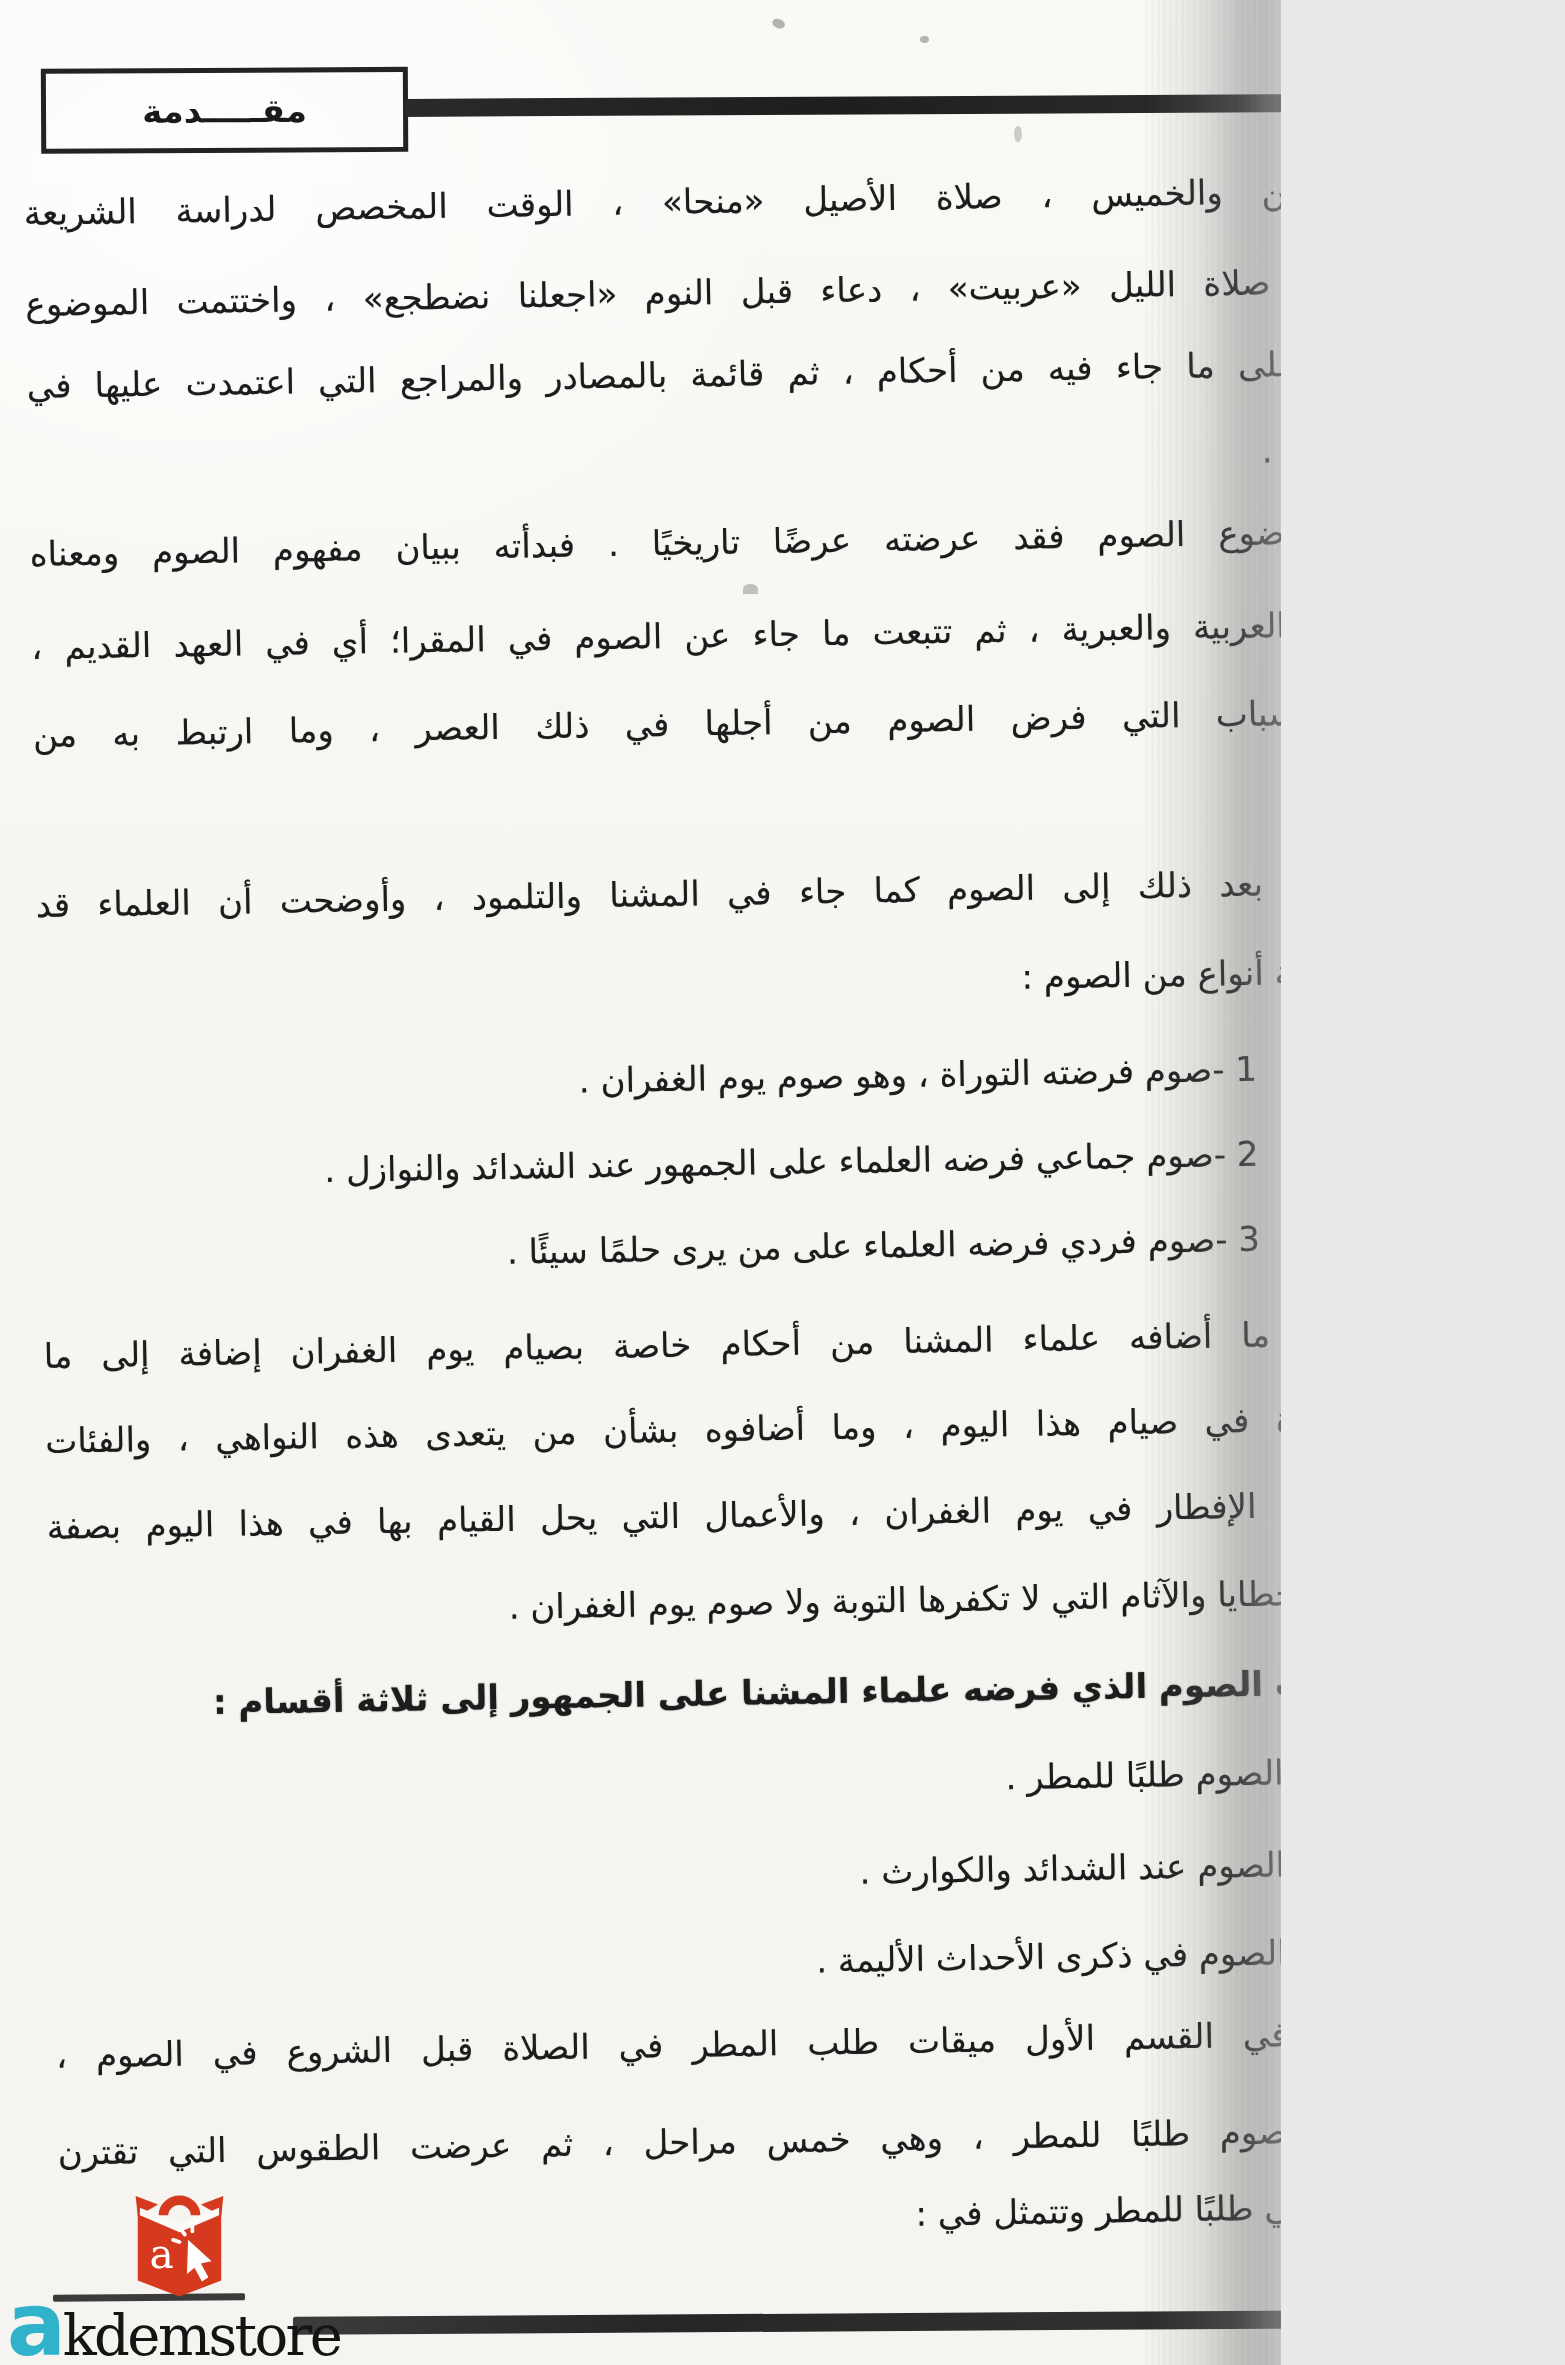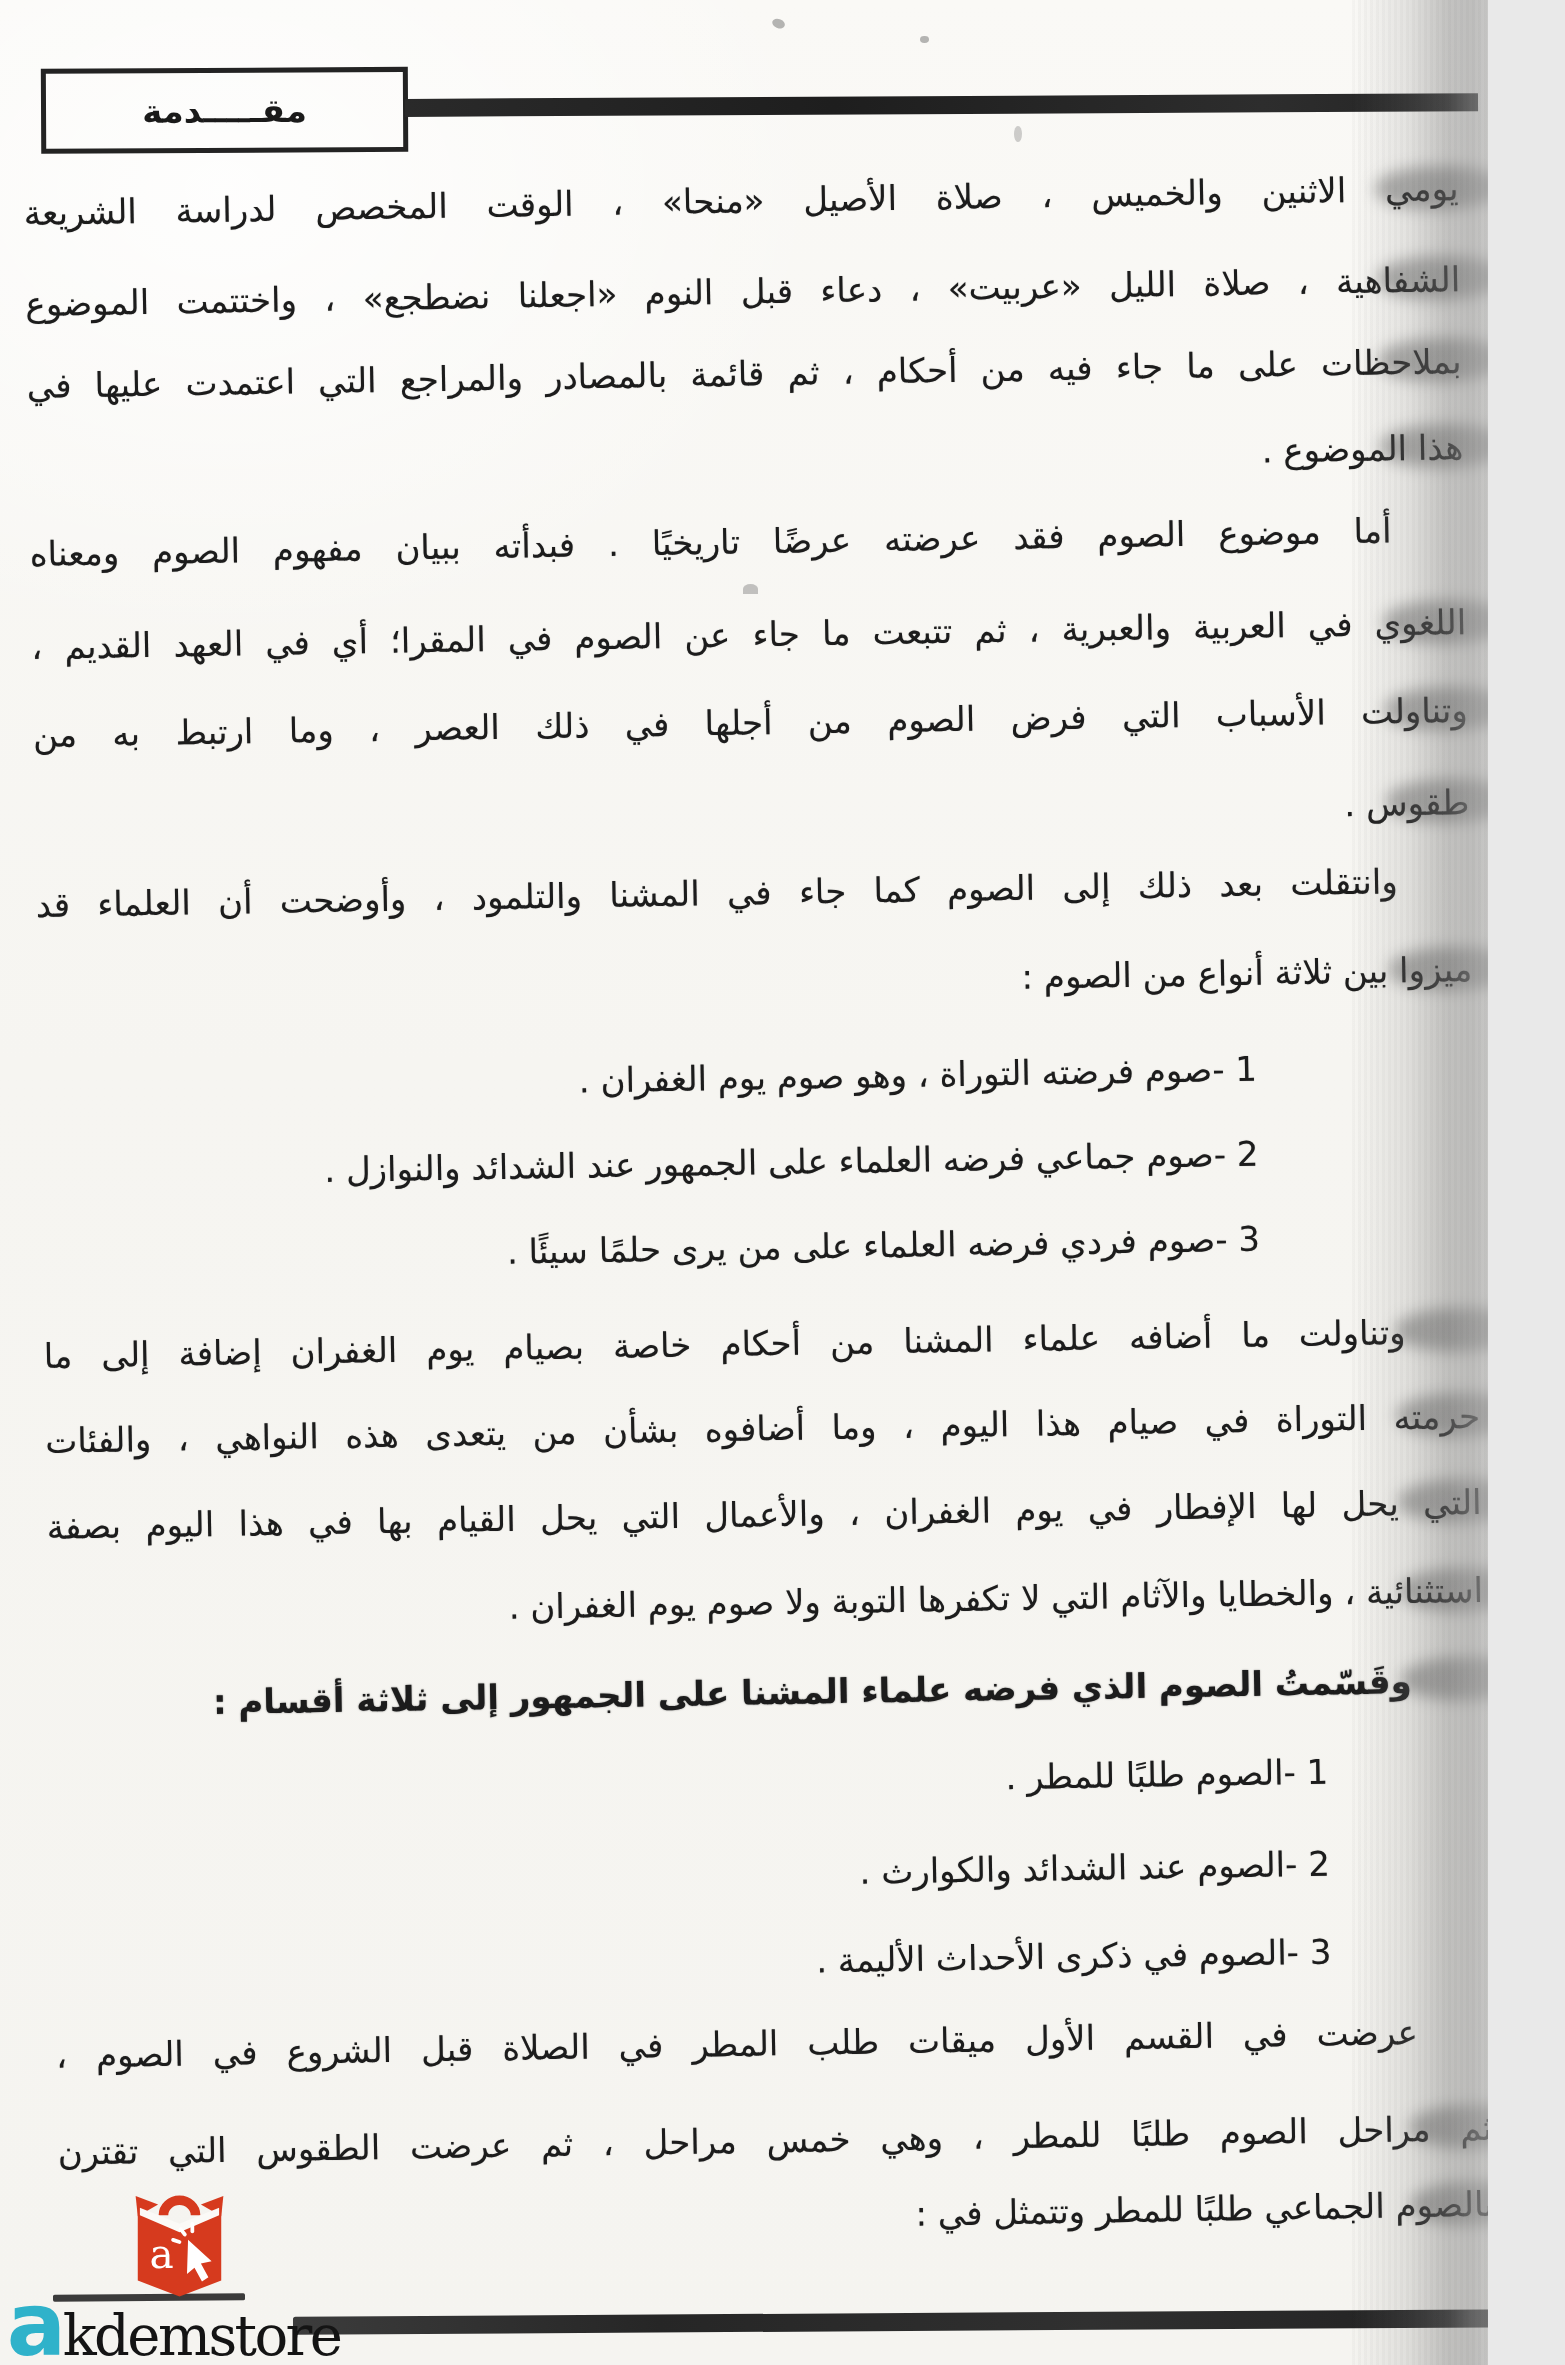--- a/index.html
+++ b/index.html
@@ -1,18 +1,18 @@
 <!DOCTYPE html>
 <html lang="ar" style="font-size:13.6px"><head>
 <meta charset="utf-8">
 <style>
   html,body{margin:0;padding:0;background:#e9e9e9;}
-  .page{position:relative;width:1482px;height:2366px;overflow:hidden;
+  .page{position:relative;width:1281px;height:2366px;overflow:hidden;
         background:linear-gradient(180deg,#faf9f6 0%,#f6f5f1 45%,#f5f4f0 100%);
-        font-family:"DejaVu Sans",sans-serif;padding-left:6px;}
+        font-family:"DejaVu Sans",sans-serif;}
   .page::before{content:"";position:absolute;inset:0;
         background:radial-gradient(1021px 766px at 15% 8%,rgba(255,255,255,.8),rgba(255,255,255,0) 60%);
         pointer-events:none;}
 
   
   .header-group{position:absolute;left:0;top:0;width:1565px;height:221px;
         transform:rotate(-0.3deg);transform-origin:766px 102px;}
   .title-box{position:absolute;left:41px;top:65px;width:357px;height:75px;
         border:5.1px solid #232323;background:transparent;
         display:flex;align-items:center;justify-content:center;}

